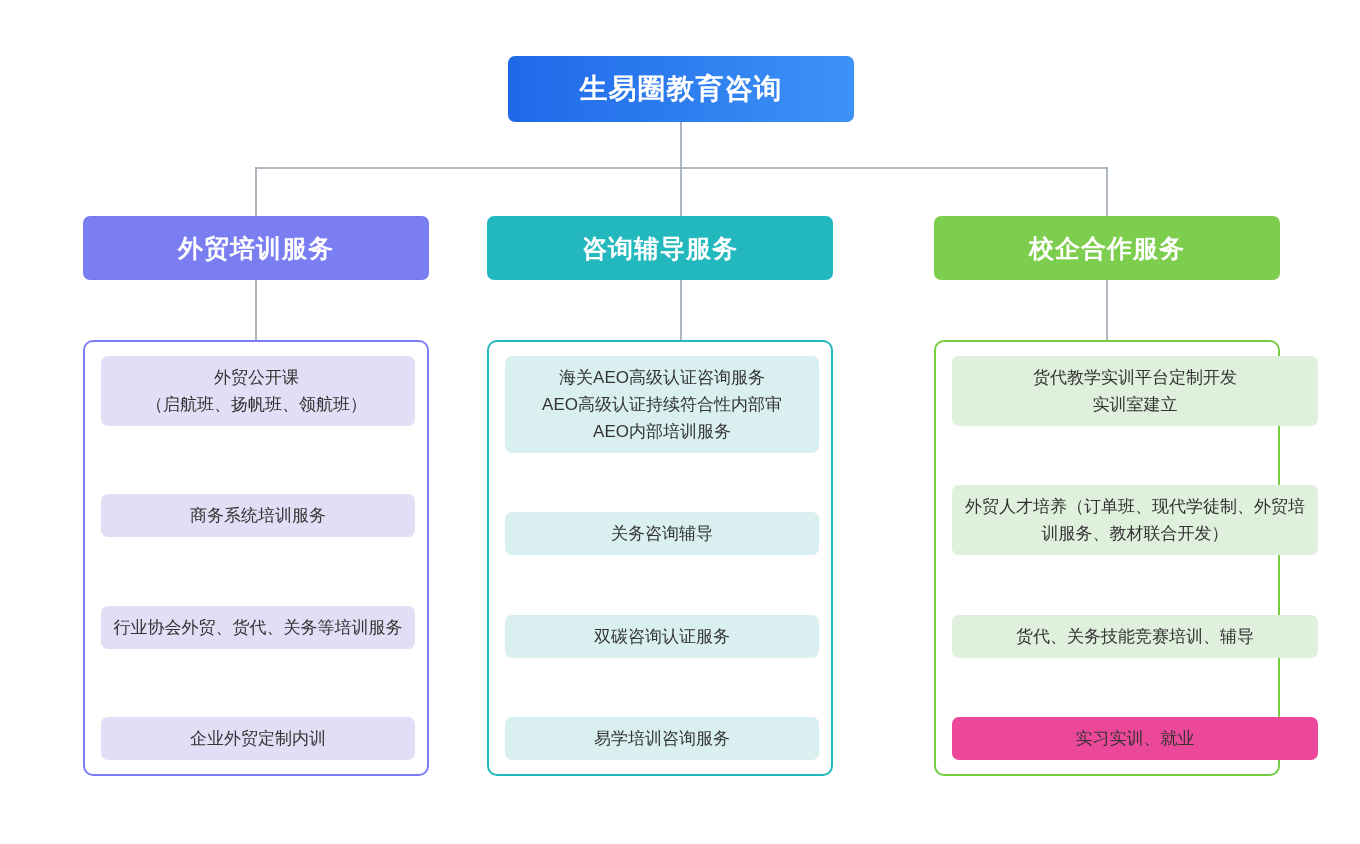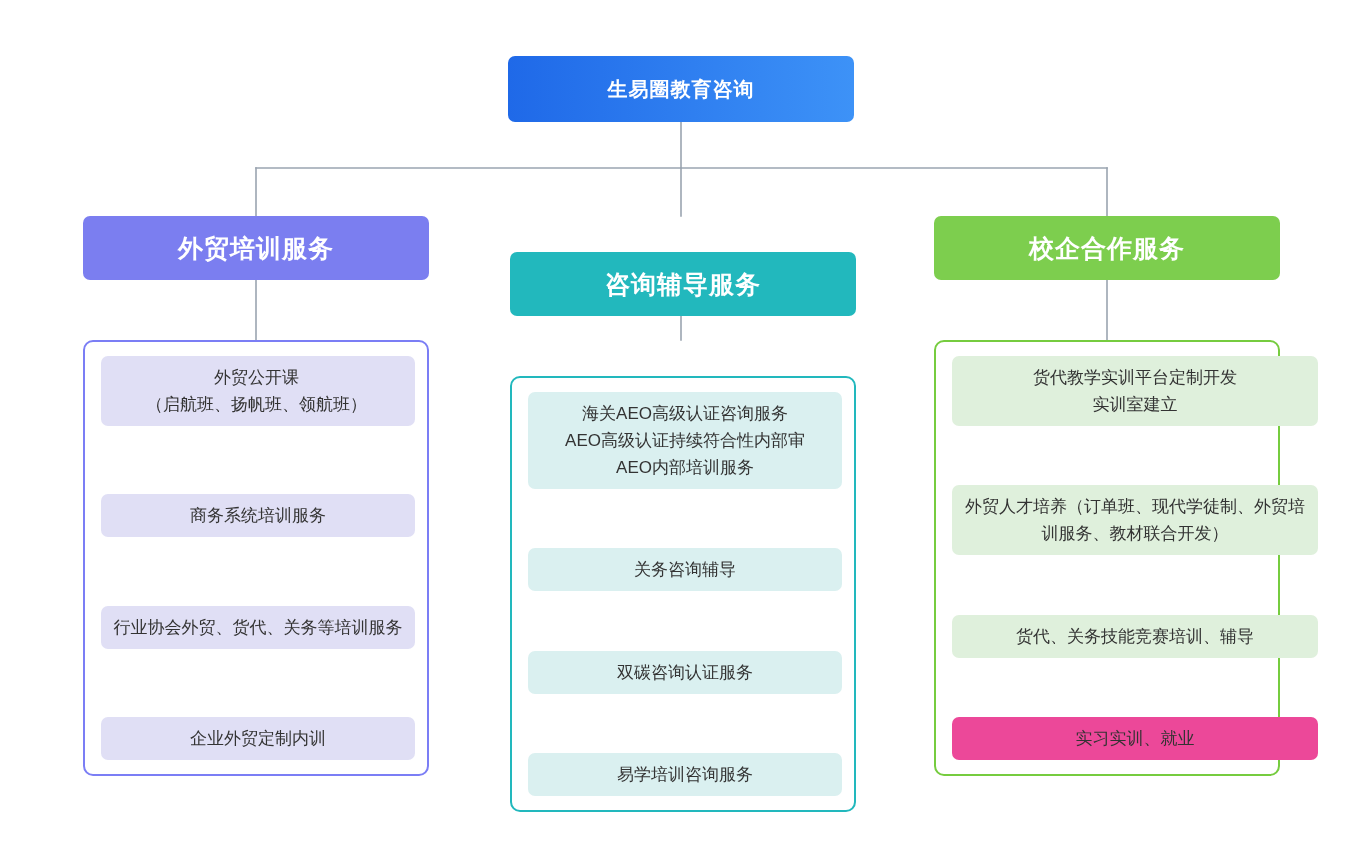--- a/index.html
+++ b/index.html
@@ -38,34 +38,34 @@
     top: 56px;
     width: 346px;
     height: 66px;
     border-radius: 7px;
     display: flex;
     align-items: center;
     justify-content: center;
     box-sizing: border-box;
   }
   .root-title {
-    font-size: 20px;
+    font-size: 28px;
     font-weight: bold;
     color: #ffffff;
     letter-spacing: 1px;
   }
 
   
   .branch {
     position: absolute;
     top: 216px;
     width: 346px;
   }
   .branch-col-0 { left: 83px; }
-  .branch-col-1 { left: 510px; margin-top: 36px; }
+  .branch-col-1 { left: 487px; }
   .branch-col-2 { left: 934px; }
 
   .branch-header {
     width: 346px;
     height: 64px;
     border-radius: 7px;
     display: flex;
     align-items: center;
     justify-content: center;
     box-sizing: border-box;

